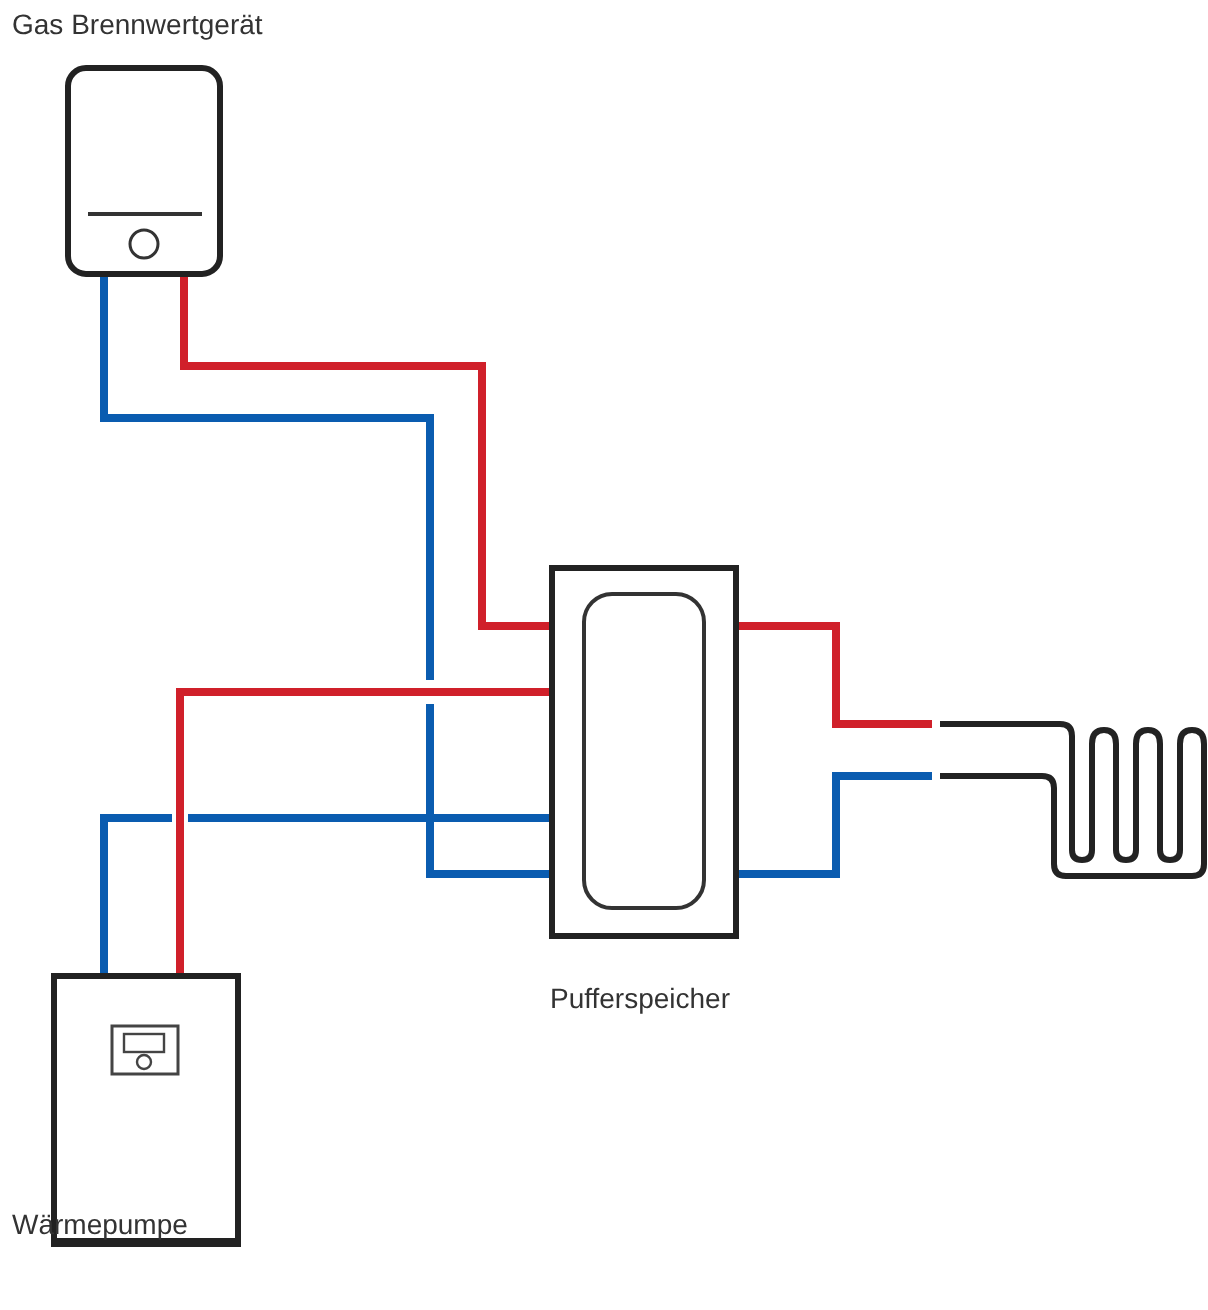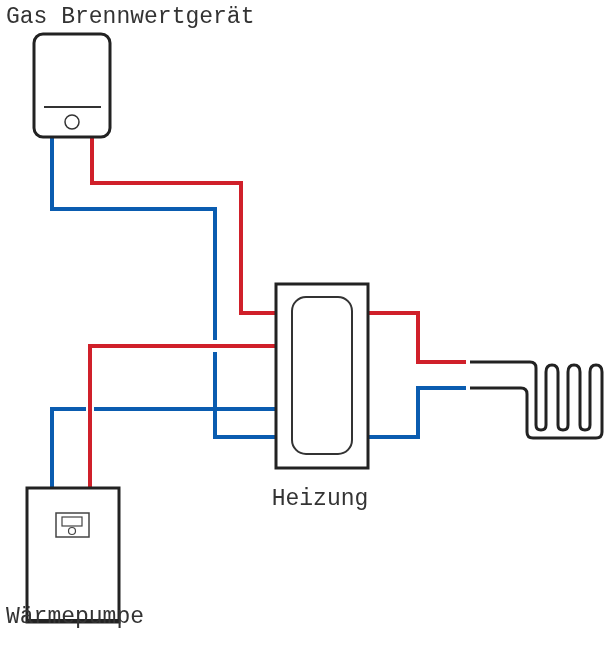--- a/index.html
+++ b/index.html
@@ -1,18 +1,18 @@
 <!DOCTYPE html>
 <html><head>
   <meta charset="utf-8">
   <style>
     html, body { margin: 0; padding: 0; background: #ffffff; }
     body { width: 604px; height: 655px; position: relative; overflow: hidden; font-family: "Liberation Sans", sans-serif; }
     svg { position: absolute; left: 0; top: 0; }
-    .label { position: absolute; color: #333333; font-size: 23px; font-family: Liberation Mono, monospace; white-space: nowrap; }
+    .label { position: absolute; color: #333333; font-size: 14px; font-family: Liberation Sans, sans-serif; white-space: nowrap; }
     #lbl-boiler { left: 6px; top: 4px; }
     #lbl-buffer { left: 230px; top: 488px; width: 180px; text-align: center; line-height: 22px; }
     #lbl-hp { left: 6px; top: 604px; }
     .pipe { fill: none; stroke-width: 4; stroke-linejoin: miter; stroke-linecap: butt; }
     .box { fill: #ffffff; stroke: #222222; }
   </style>
 </head>
 <body>
 
 <svg width="604" height="655" viewBox="0 0 604 655">
@@ -53,15 +53,15 @@
     <rect class="box" x="27" y="488" width="92" height="134" stroke-width="3"></rect>
     <line x1="27" y1="621" x2="119" y2="621" stroke="#222222" stroke-width="4"></line>
     <rect x="56" y="513" width="33" height="24" fill="none" stroke="#444444" stroke-width="1.5"></rect>
     <rect x="62" y="517" width="20" height="9" fill="none" stroke="#444444" stroke-width="1.2"></rect>
     <circle cx="72" cy="531" r="3.5" fill="#ffffff" stroke="#444444" stroke-width="1.2"></circle>
   </g>
 </svg>
 
 <div class="label" id="lbl-boiler">Gas Brennwertgerät</div>
 <div class="label" id="lbl-buffer">
-  <div>Heizung</div>
+  <div>Pufferspeicher</div>
 </div>
 <div class="label" id="lbl-hp">Wärmepumpe</div>
 
 </body></html>

